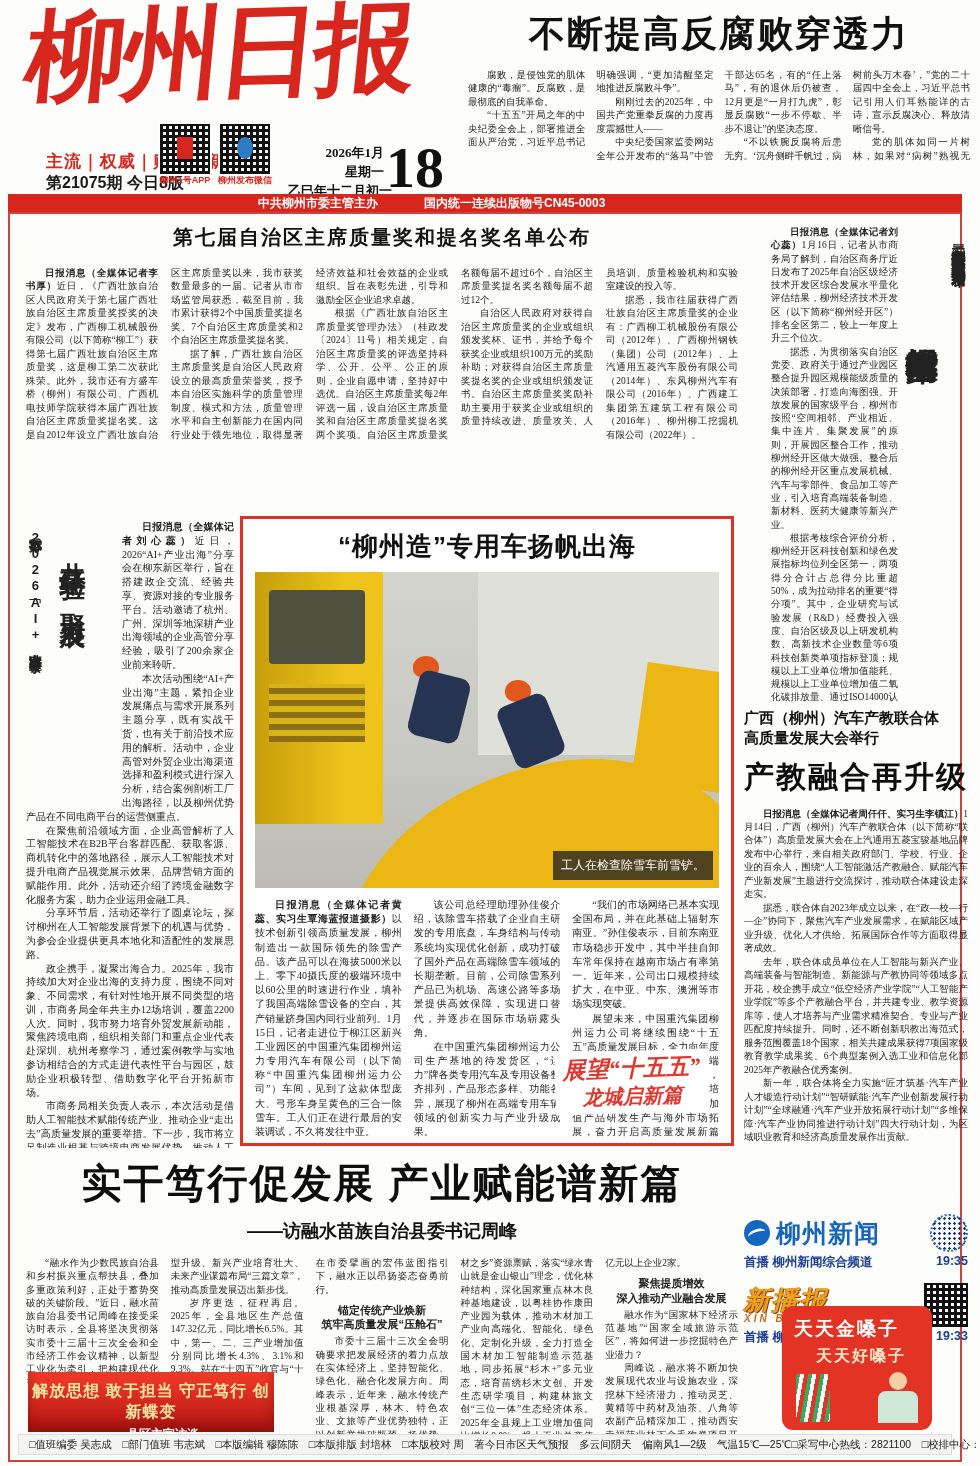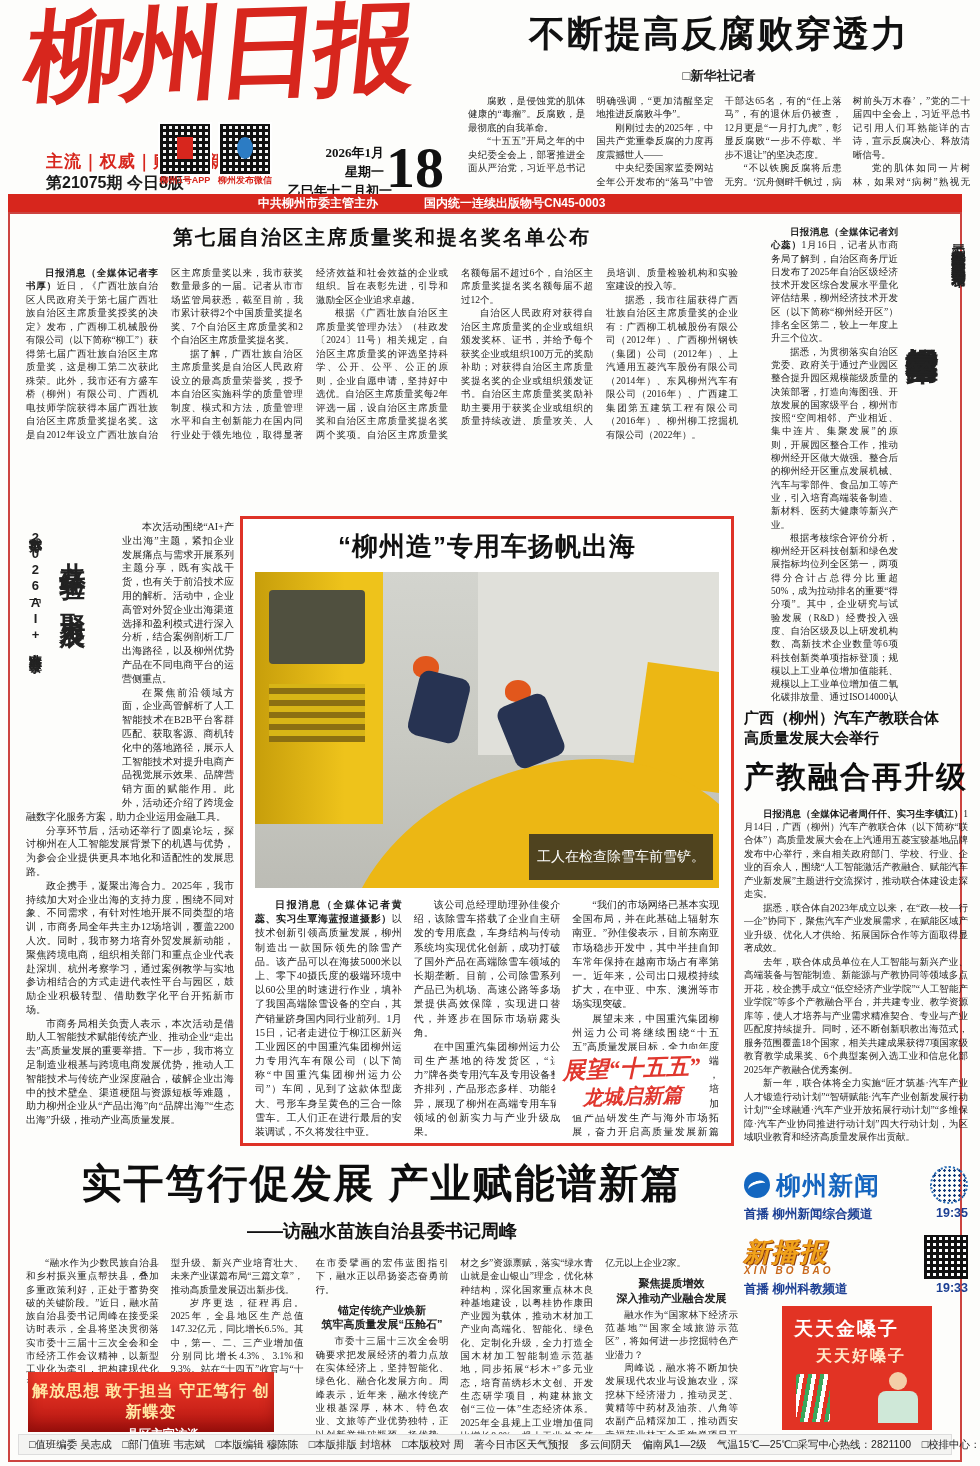--- a/index.html
+++ b/index.html
@@ -68,21 +68,21 @@
   .ph-window{position:absolute;left:14px;top:18px;width:96px;height:74px;background:#50503f;border-radius:4px;}
   .ph-grille{position:absolute;left:14px;top:112px;width:96px;height:58px;
              background:repeating-linear-gradient(0deg,#8b6f12 0 6px,#d8b516 6px 12px);}
   .ph-arc{position:absolute;right:-40px;bottom:-86px;width:430px;height:210px;background:#ecb714;
           border-radius:58% 42% 0 0/95% 70% 0 0;transform:rotate(-7deg);}
   .ph-arc2{position:absolute;right:-16px;top:96px;width:96px;height:120px;background:#ecb714;transform:rotate(8deg);}
   .worker{position:absolute;}
   .helmet{width:26px;height:22px;background:#e2571c;border-radius:50% 50% 42% 42%;}
   .wbody{width:52px;height:66px;background:#273352;border-radius:10px;margin-top:-4px;}
   .photo-caption{position:absolute;right:6px;bottom:8px;background:rgba(35,35,35,.78);color:#fff;
-                 font-size:14px;padding:14px 8px;font-family:"Liberation Sans",sans-serif;}
+                 font-size:12px;padding:6px 8px;font-family:"Liberation Sans",sans-serif;}
   .truck-body{margin-top:10px;height:244px;column-count:3;column-gap:12px;
               font-size:10px;line-height:1.42;text-align:justify;overflow:hidden;}
   .badge{position:absolute;right:22px;bottom:30px;background:#fff;padding:4px 8px;text-align:center;
          color:#e0372e;font-weight:900;font-style:italic;font-size:23px;transform:rotate(-2deg);
          font-family:"Liberation Serif",serif;line-height:1.25;}
   .badge .b2{font-size:20px;}
   
   .etz{left:744px;top:226px;width:224px;height:476px;display:flex;overflow:hidden;}
   .etz-body{width:134px;font-size:9.5px;line-height:1.4;text-align:justify;overflow:hidden;margin-left:27px;}
   .etz-headline{font-size:24px;font-weight:900;font-family:"Liberation Sans",sans-serif;
@@ -90,40 +90,40 @@
   .etz-sub{font-size:14px;font-weight:bold;font-family:"Liberation Sans",sans-serif;
            margin:8px 0 0 10px;height:460px;letter-spacing:1px;}
   .voc{left:744px;top:708px;width:224px;height:452px;overflow:hidden;}
   .voc-kicker{font-size:15px;font-weight:bold;line-height:1.35;color:#111;
               font-family:"Liberation Sans",sans-serif;}
   .voc-headline{font-size:30px;font-weight:900;color:#0d0d0d;letter-spacing:2px;margin:8px 0 10px;
                 font-family:"Liberation Sans",sans-serif;}
   .voc-body{font-size:9.5px;line-height:1.42;text-align:justify;height:338px;overflow:hidden;}
   
   .tv{left:744px;top:1166px;width:224px;font-family:"Liberation Sans",sans-serif;}
-  .tv-row{display:flex;align-items:center;gap:6px;}
+  .tv-row{display:flex;align-items:center;gap:6px;margin-top:48px;}
   .swoosh{width:26px;height:26px;border-radius:50%;background:#1467c0;position:relative;flex:none;}
   .swoosh span{position:absolute;left:4px;top:9px;width:18px;height:8px;border-radius:50%;
                border-top:3px solid #fff;transform:rotate(-18deg);}
   .tv-news-name{font-size:25px;font-weight:900;color:#1565bf;letter-spacing:1px;}
   .qr-round{width:38px;height:38px;border-radius:50%;flex:none;margin-left:auto;
             background:radial-gradient(#123a7a 1px,transparent 1.5px);background-size:5px 5px;
             border:2px dotted #2a6db5;box-sizing:border-box;}
   .tv-line{display:flex;font-size:12.5px;font-weight:bold;color:#1c3f93;margin-top:2px;gap:4px;}
   .tv-line .t{margin-left:auto;}
   .xbb{margin-top:12px;display:flex;align-items:center;}
   .xbb-name{font-size:26px;font-weight:900;font-style:italic;color:#f0a21a;
             text-shadow:1px 1px 0 #8a3c0f, -1px 0 0 #c8681a;letter-spacing:2px;line-height:1;}
   .xbb-sub{font-size:10px;font-weight:bold;font-style:italic;color:#c8681a;letter-spacing:3px;}
   .qr-sq{width:44px;height:44px;margin-left:auto;background:
          repeating-linear-gradient(0deg,#111 0 3px,transparent 3px 6px),
          repeating-linear-gradient(90deg,#111 0 3px,#fff 3px 6px);}
   
   .ad{left:782px;top:1306px;width:150px;height:124px;background:#e23324;color:#fff;
-      font-family:"Liberation Sans",sans-serif;overflow:hidden;}
+      font-family:"Liberation Sans",sans-serif;overflow:hidden;border-radius:11px;}
   .ad-l1{font-size:19px;font-weight:900;letter-spacing:2px;margin:10px 0 0 12px;color:#fff;}
   .ad-l2{font-size:16px;font-weight:900;letter-spacing:2px;margin:4px 0 0 34px;color:#ffe9c9;}
   .ad-box{position:absolute;left:14px;bottom:8px;width:34px;height:48px;
           background:repeating-linear-gradient(100deg,#3aa85c 0 4px,#fff 4px 8px,#e23324 8px 12px);border-radius:3px;}
   .ad-person{position:absolute;right:12px;bottom:6px;width:44px;height:52px;}
   .ad-face{width:18px;height:18px;border-radius:50%;background:#f3cfa8;margin:0 auto;}
   .ad-suit{width:40px;height:32px;border-radius:8px 8px 0 0;background:#cfe8d8;margin:1px auto 0;}
   
   .rs{left:26px;top:1156px;width:712px;}
   .rs-headline{text-align:center;font-size:40px;font-weight:900;color:#0d0d0d;letter-spacing:2px;
@@ -176,21 +176,20 @@
   </div>
   <div class="abs pagenum">18</div>
 
   <div class="abs redbar">
     <span>中共柳州市委主管主办</span>
     <span>国内统一连续出版物号CN45-0003</span>
   </div>
 
   <div class="abs anti">
     <div class="anti-title">不断提高反腐败穿透力</div>
-    <div class="anti-byline">□新华社记者</div>
     <div class="anti-body">
       <p>腐败，是侵蚀党的肌体健康的“毒瘤”。反腐败，是最彻底的自我革命。</p>
       <p>“十五五”开局之年的中央纪委全会上，部署推进全面从严治党，习近平总书记明确强调，“更加清醒坚定地推进反腐败斗争”。</p>
       <p>刚刚过去的2025年，中国共产党重拳反腐的力度再度震撼世人——</p>
       <p>中央纪委国家监委网站全年公开发布的“落马”中管干部达65名，有的“任上落马”，有的退休后仍被查，12月更是“一月打九虎”，彰显反腐败“一步不停歇、半步不退让”的坚决态度。</p>
       <p>“不以铁腕反腐将后患无穷。‘沉舟侧畔千帆过，病树前头万木春’，”党的二十届四中全会上，习近平总书记引用人们耳熟能详的古诗，宣示反腐决心、释放清晰信号。</p>
       <p>党的肌体如同一片树林，如果对“病树”熟视无睹，任凭其病害传染蔓延，最终被侵蚀的将是整片森林，给党和人民事业造成致命伤害。（下转四版）</p>
     </div>
   </div>
 
@@ -205,20 +204,21 @@
       <p>自治区人民政府对获得自治区主席质量奖的企业或组织颁发奖杯、证书，并给予每个获奖企业或组织100万元的奖励补助；对获得自治区主席质量奖提名奖的企业或组织颁发证书。自治区主席质量奖奖励补助主要用于获奖企业或组织的质量持续改进、质量攻关、人员培训、质量检验机构和实验室建设的投入等。</p>
       <p>据悉，我市往届获得广西壮族自治区主席质量奖的企业有：广西柳工机械股份有限公司（2012年）、广西柳州钢铁（集团）公司（2012年）、上汽通用五菱汽车股份有限公司（2014年）、东风柳州汽车有限公司（2016年）、广西建工集团第五建筑工程有限公司（2016年）、柳州柳工挖掘机有限公司（2022年）。</p>
     </div>
   </div>
 
   <div class="abs ai">
     <div class="ai-float">
       <div class="v ai-kicker">我市举办2026「AI+产业出海」分享会</div>
       <div class="v ai-headline">共享经验 聚力发展</div>
     </div>
+    <p><b class="lead">日报消息（全媒体记者刘心蕊）</b><span>近日，2026“AI+产业出海”分享会在柳东新区举行，旨在搭建政企交流、经验共享、资源对接的专业服务平台。活动邀请了杭州、广州、深圳等地深耕产业出海领域的企业高管分享经验，吸引了200余家企业前来聆听。</span></p>
     <p>本次活动围绕“AI+产业出海”主题，紧扣企业发展痛点与需求开展系列主题分享，既有实战干货，也有关于前沿技术应用的解析。活动中，企业高管对外贸企业出海渠道选择和盈利模式进行深入分析，结合案例剖析工厂出海路径，以及柳州优势产品在不同电商平台的运营侧重点。</p>
     <p>在聚焦前沿领域方面，企业高管解析了人工智能技术在B2B平台客群匹配、获取客源、商机转化中的落地路径，展示人工智能技术对提升电商产品视觉展示效果、品牌营销方面的赋能作用。此外，活动还介绍了跨境金融数字化服务方案，助力企业运用金融工具。</p>
     <p>分享环节后，活动还举行了圆桌论坛，探讨柳州在人工智能发展背景下的机遇与优势，为参会企业提供更具本地化和适配性的发展思路。</p>
     <p>政企携手，凝聚出海合力。2025年，我市持续加大对企业出海的支持力度，围绕不同对象、不同需求，有针对性地开展不同类型的培训，市商务局全年共主办12场培训，覆盖2200人次。同时，我市努力培育外贸发展新动能，聚焦跨境电商，组织相关部门和重点企业代表赴深圳、杭州考察学习，通过案例教学与实地参访相结合的方式走进代表性平台与园区，鼓励企业积极转型、借助数字化平台开拓新市场。</p>
     <p>市商务局相关负责人表示，本次活动是借助人工智能技术赋能传统产业、推动企业“走出去”高质量发展的重要举措。下一步，我市将立足制造业根基与跨境电商发展优势，推动人工智能技术与传统产业深度融合，破解企业出海中的技术壁垒、渠道梗阻与资源短板等难题，助力柳州企业从“产品出海”向“品牌出海”“生态出海”升级，推动产业高质量发展。</p>
   </div>
 
   <div class="abs truck">
     <div class="truck-title">“柳州造”专用车扬帆出海</div>
     <div class="photo">

